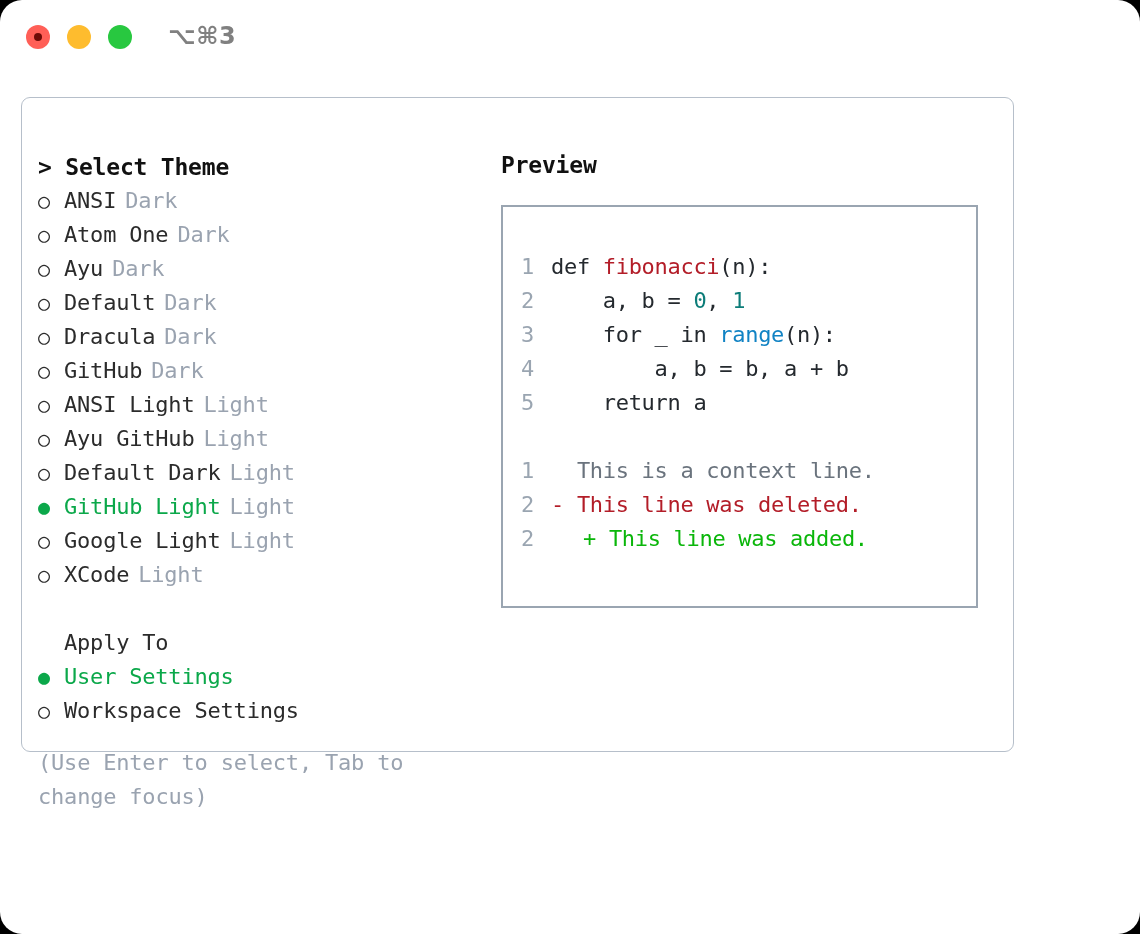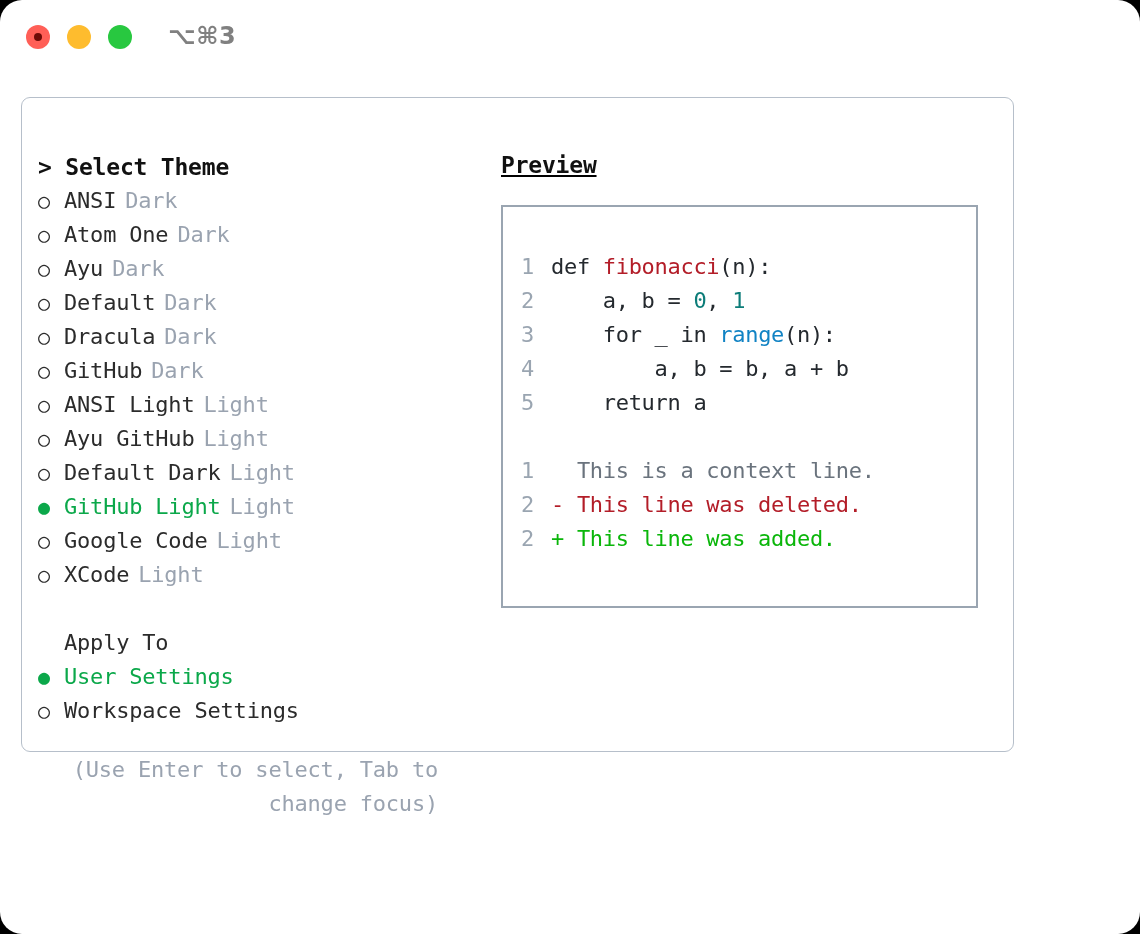--- a/index.html
+++ b/index.html
@@ -128,36 +128,34 @@
   .apply-title {
     font-size: 22px;
     color: #2b2b2b;
     line-height: 34px;
     height: 34px;
     padding-left: 26px;
     white-space: pre;
     letter-spacing: -0.2px;
   }
   .hint {
-    margin-top: 25px;
+    margin-top: 18px;
     font-size: 22px;
     color: #9aa3b0;
     line-height: 34px;
     width: 400px;
     letter-spacing: -0.2px;
-    text-align: right;
   }
 
   
   .right-col {
     position: absolute;
     left: 479px;
     top: 52px;
     width: 490px;
-    text-decoration: underline;
   }
   .preview-title {
     font-size: 23px;
     font-weight: 700;
     color: #111111;
     line-height: 30px;
     letter-spacing: -0.2px;
   }
   .preview-box {
     margin-top: 25px;
@@ -190,21 +188,21 @@
     color: #9aa5b1;
   }
   .code-text { color: #24292e; }
   .blank-line { height: 34px; }
 
   .tok-fn   { color: #b31d28; }
   .tok-num  { color: #0d7d79; }
   .tok-call { color: #1183c4; }
   .tok-ctx  { color: #6a737d; }
   .tok-del  { color: #b31d28; }
-  .tok-add  { color: #0ab60a; }
+  .tok-add  { color: #0ab60a; margin-left: 32px; }
 </style>
 </head>
 <body>
 
 <div class="window">
 
   <div class="titlebar">
     <div class="lights">
       <span class="light red"></span>
       <span class="light yellow"></span>
@@ -222,21 +220,21 @@
           <div class="opt-row"><span class="bullet">○</span><span class="opt-label">ANSI</span><span class="opt-tag">Dark</span></div>
           <div class="opt-row"><span class="bullet">○</span><span class="opt-label">Atom One</span><span class="opt-tag">Dark</span></div>
           <div class="opt-row"><span class="bullet">○</span><span class="opt-label">Ayu</span><span class="opt-tag">Dark</span></div>
           <div class="opt-row"><span class="bullet">○</span><span class="opt-label">Default</span><span class="opt-tag">Dark</span></div>
           <div class="opt-row"><span class="bullet">○</span><span class="opt-label">Dracula</span><span class="opt-tag">Dark</span></div>
           <div class="opt-row"><span class="bullet">○</span><span class="opt-label">GitHub</span><span class="opt-tag">Dark</span></div>
           <div class="opt-row"><span class="bullet">○</span><span class="opt-label">ANSI Light</span><span class="opt-tag">Light</span></div>
           <div class="opt-row"><span class="bullet">○</span><span class="opt-label">Ayu GitHub</span><span class="opt-tag">Light</span></div>
           <div class="opt-row"><span class="bullet">○</span><span class="opt-label">Default Dark</span><span class="opt-tag">Light</span></div>
           <div class="opt-row selected"><span class="bullet sel">●</span><span class="opt-label">GitHub Light</span><span class="opt-tag">Light</span></div>
-          <div class="opt-row"><span class="bullet">○</span><span class="opt-label">Google Code</span><span class="opt-tag">Light</span></div>
+          <div class="opt-row"><span class="bullet">○</span><span class="opt-label">Google Light</span><span class="opt-tag">Light</span></div>
           <div class="opt-row"><span class="bullet">○</span><span class="opt-label">XCode</span><span class="opt-tag">Light</span></div>
         </div>
 
       <div class="section-gap"></div>
 
       <div class="apply-title">Apply To</div>
 
       <div id="apply-list">
           <div class="opt-row selected"><span class="bullet sel">●</span><span class="opt-label">User Settings</span></div>
           <div class="opt-row"><span class="bullet">○</span><span class="opt-label">Workspace Settings</span></div>

